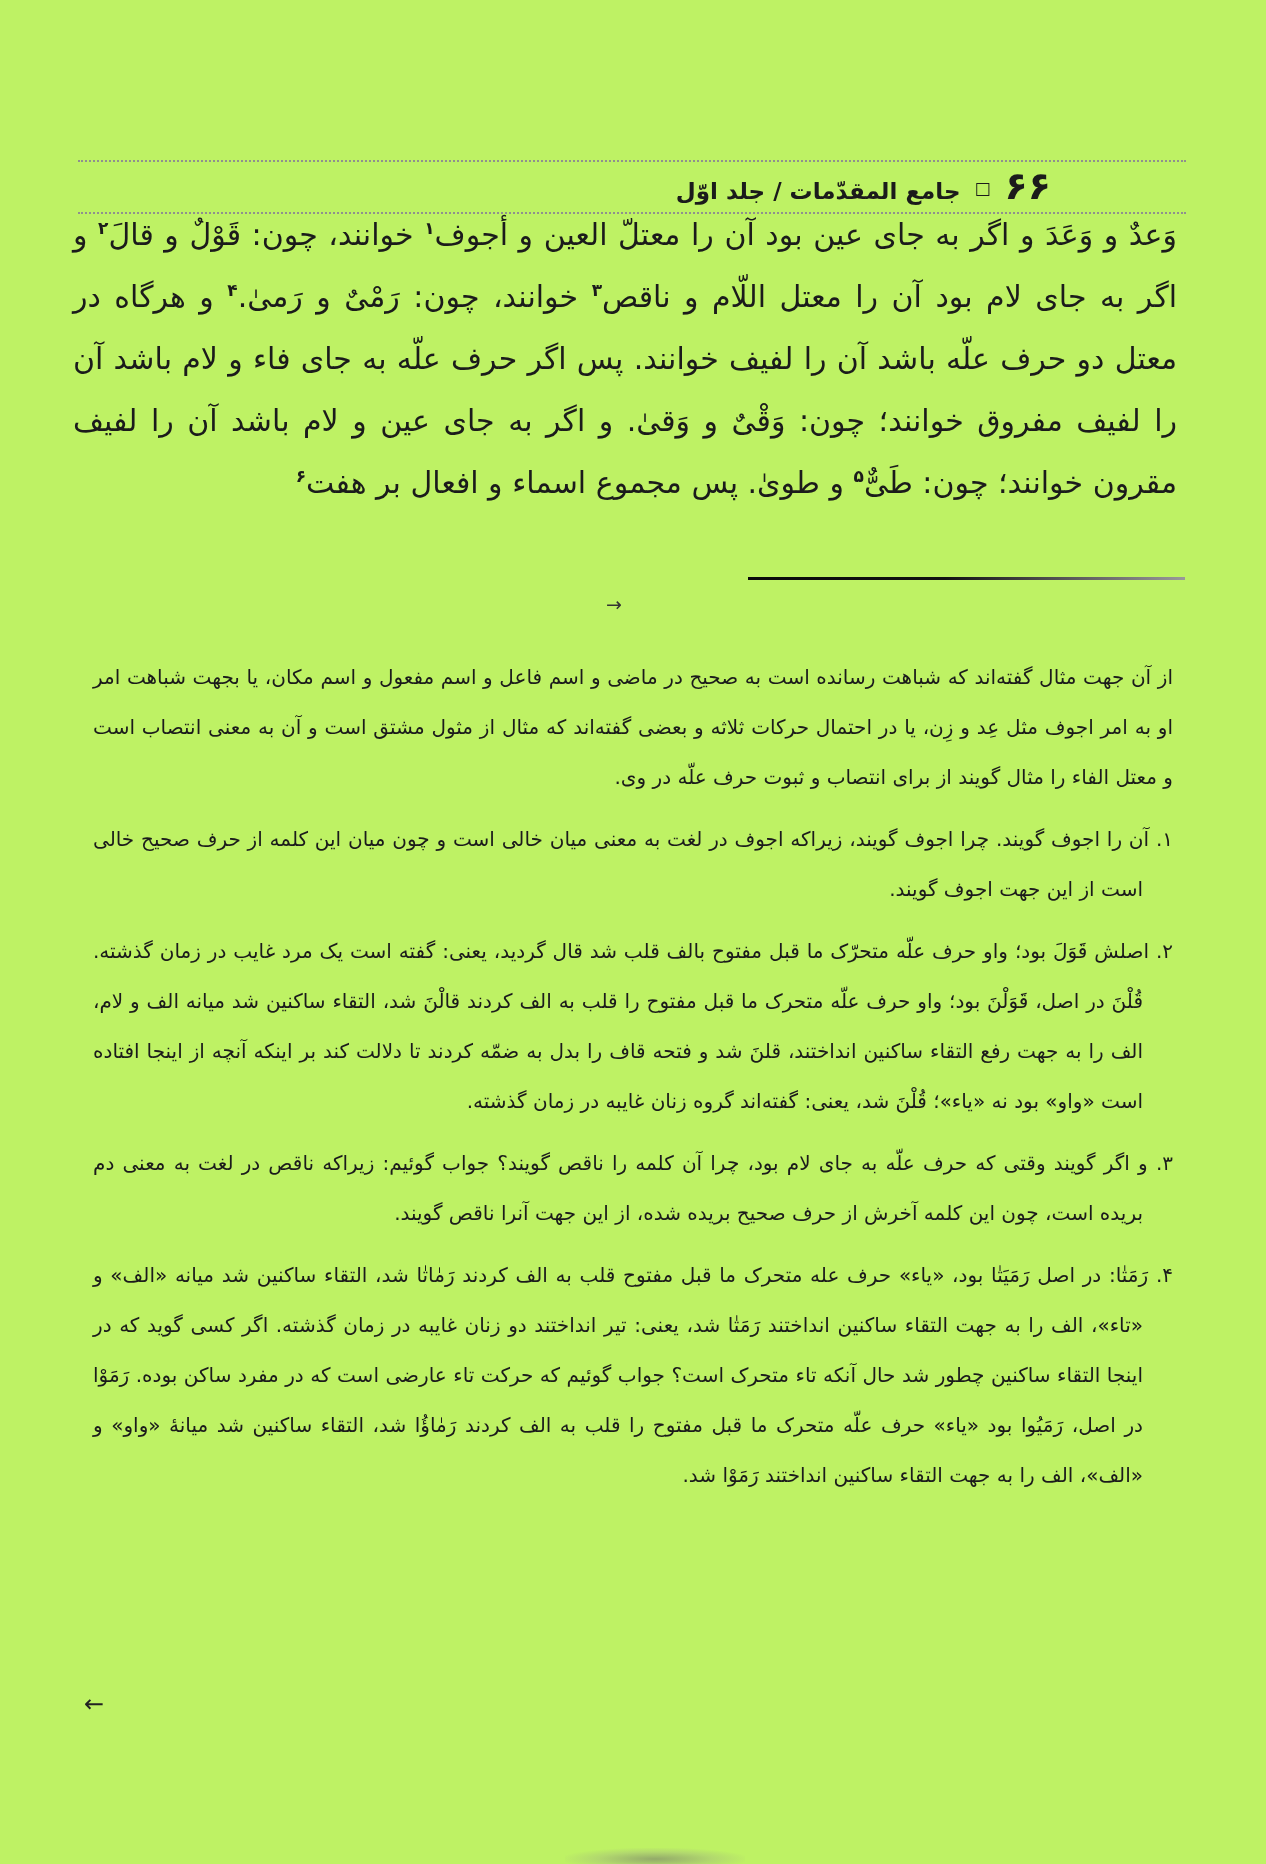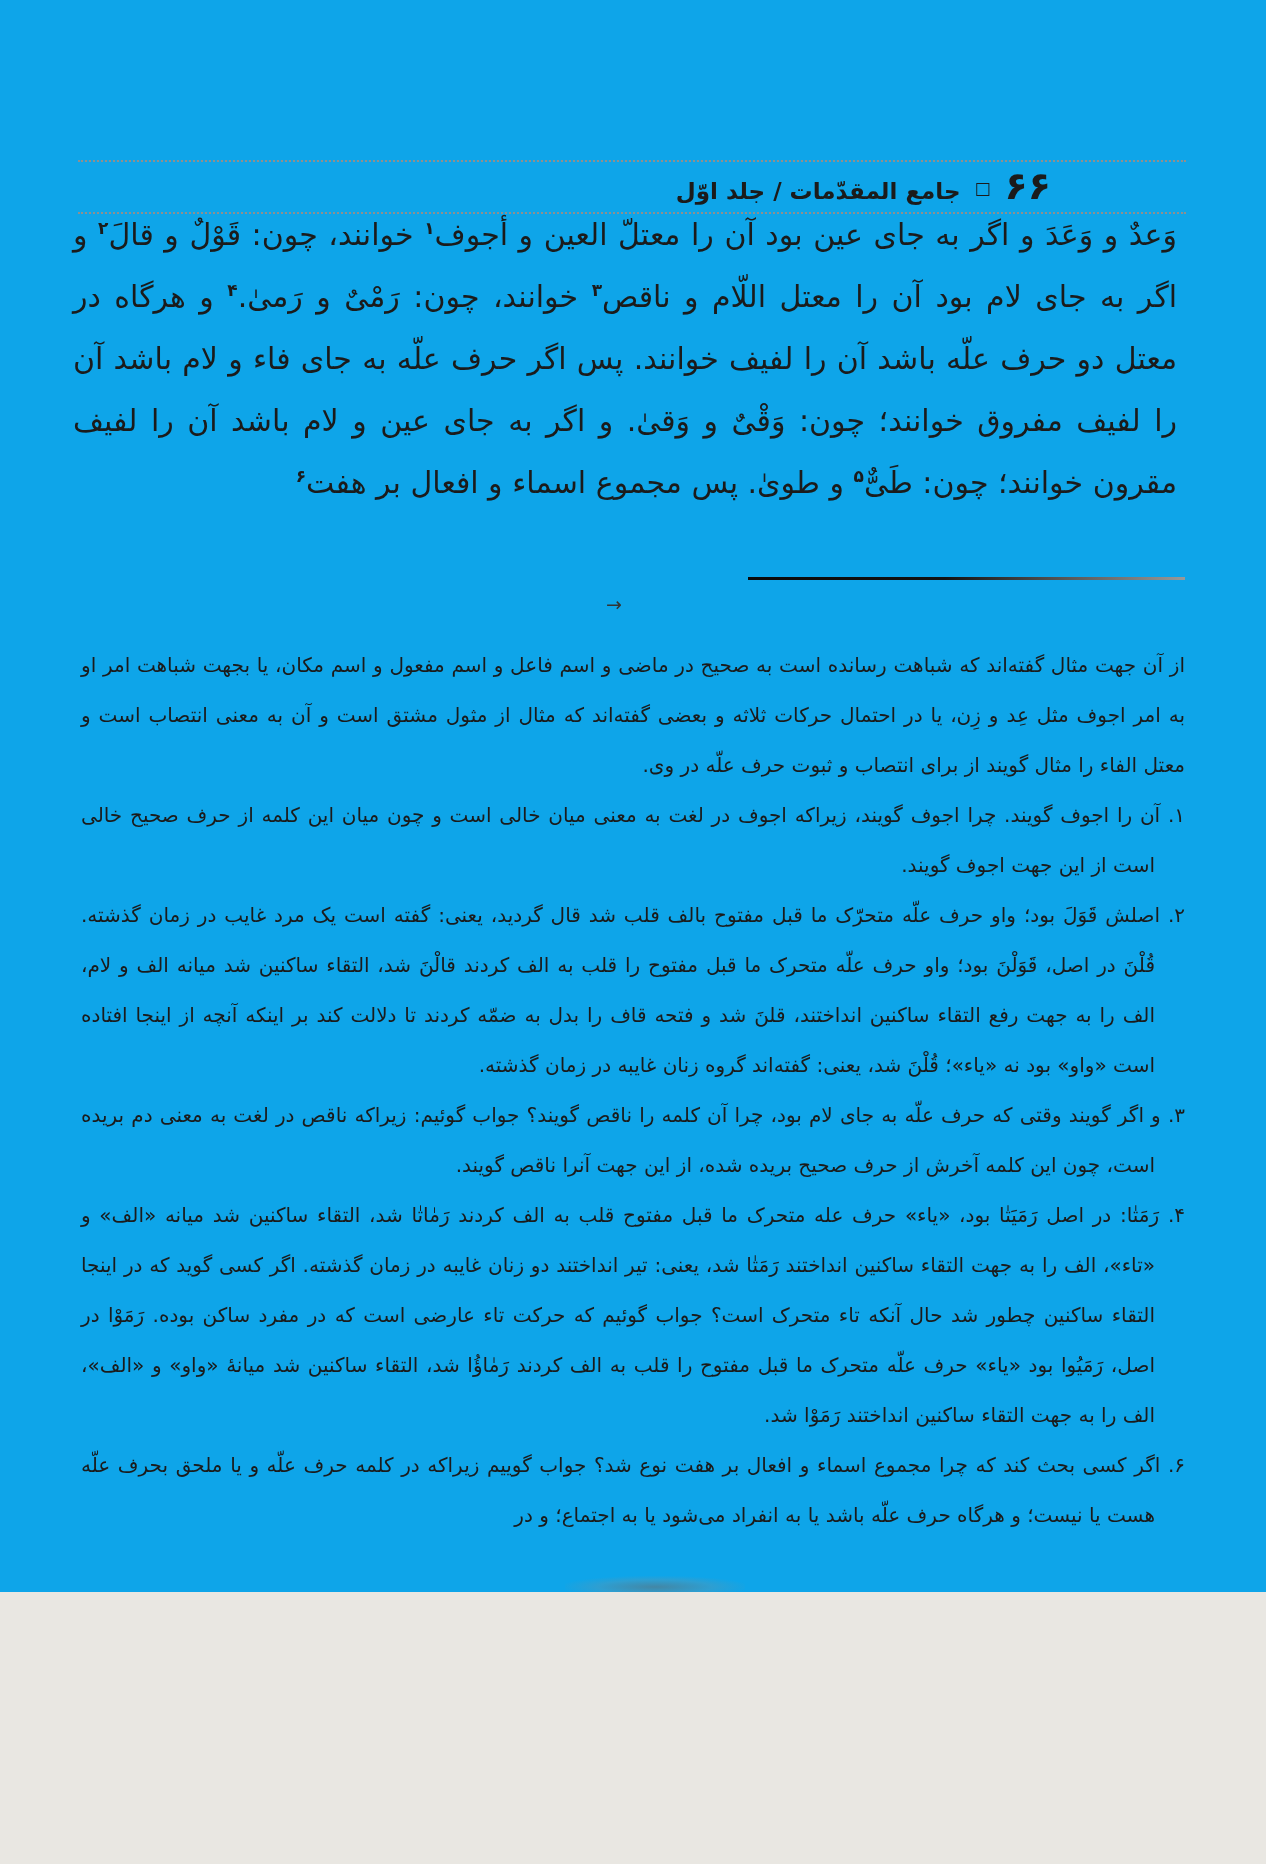--- a/index.html
+++ b/index.html
@@ -1,20 +1,20 @@
 <!DOCTYPE html>
 <html lang="fa"><head>
 <meta charset="utf-8">
 <style>
   html,body{margin:0;padding:0;background:#e9e7e2;}
   .page{
     position:relative;
-    width:1266px;height:1592px;
+    width:1266px;height:1864px;
     margin:0 auto;
-    background:#0ea5e9;
+    background:#bef264;
     font-family:"DejaVu Sans", sans-serif;
     color:#1b1b1b;
     direction:rtl;
     overflow:hidden;
   }
   .header{
     position:absolute;
     top:160px;right:80px;left:78px;
     border-top:2px dotted #8f8f8f;
     border-bottom:2px dotted #8f8f8f;
@@ -40,21 +40,21 @@
   .arrow-top{
     position:absolute;top:593px;left:606px;
     font-size:19px;color:#333;direction:ltr;
   }
   .footnotes{
     position:absolute;
     top:640px;right:81px;width:1104px;
     font-size:20px;line-height:50px;
     text-align:justify;
   }
-  .fn{margin:0;}
+  .fn{margin:12px;}
   .fn.item{padding-right:30px;text-indent:-30px;}
   .fn-num{font-weight:normal;}
   .arrow-bottom{
     position:absolute;top:1690px;left:84px;
     font-size:24px;color:#222;direction:ltr;
   }
   .smudge{
     position:absolute;bottom:-6px;left:565px;width:180px;height:22px;
     background:radial-gradient(ellipse at center,rgba(110,110,110,.55) 0%,rgba(140,140,140,.25) 45%,rgba(160,160,160,0) 75%);
   }
@@ -73,20 +73,19 @@
   <div class="fn-rule"></div>
 
   <div class="arrow-top">→</div>
 
   <div class="footnotes" id="footnotes">
     <p class="fn cont">از آن جهت مثال گفته‌اند که شباهت رسانده است به صحیح در ماضی و اسم فاعل و اسم مفعول و اسم مکان، یا بجهت شباهت امر او به امر اجوف مثل عِد و زِن، یا در احتمال حرکات ثلاثه و بعضی گفته‌اند که مثال از مثول مشتق است و آن به معنی انتصاب است و معتل الفاء را مثال گویند از برای انتصاب و ثبوت حرف علّه در وی.</p>
   <p class="fn item"><span class="fn-num">۱. </span><span>آن را اجوف گویند. چرا اجوف گویند، زیراکه اجوف در لغت به معنی میان خالی است و چون میان این کلمه از حرف صحیح خالی است از این جهت اجوف گویند.</span></p>
       <p class="fn item"><span class="fn-num">۲. </span><span>اصلش قَوَلَ بود؛ واو حرف علّه متحرّک ما قبل مفتوح بالف قلب شد قال گردید، یعنی: گفته است یک مرد غایب در زمان گذشته. قُلْنَ در اصل، قَوَلْنَ بود؛ واو حرف علّه متحرک ما قبل مفتوح را قلب به الف کردند قالْنَ شد، التقاء ساکنین شد میانه الف و لام، الف را به جهت رفع التقاء ساکنین انداختند، قلنَ شد و فتحه قاف را بدل به ضمّه کردند تا دلالت کند بر اینکه آنچه از اینجا افتاده است «واو» بود نه «یاء»؛ قُلْنَ شد، یعنی: گفته‌اند گروه زنان غایبه در زمان گذشته.</span></p>
       <p class="fn item"><span class="fn-num">۳. </span><span>و اگر گویند وقتی که حرف علّه به جای لام بود، چرا آن کلمه را ناقص گویند؟ جواب گوئیم: زیراکه ناقص در لغت به معنی دم بریده است، چون این کلمه آخرش از حرف صحیح بریده شده، از این جهت آنرا ناقص گویند.</span></p>
       <p class="fn item"><span class="fn-num">۴. </span><span>رَمَتٰا: در اصل رَمَیَتٰا بود، «یاء» حرف عله متحرک ما قبل مفتوح قلب به الف کردند رَمٰاتٰا شد، التقاء ساکنین شد میانه «الف» و «تاء»، الف را به جهت التقاء ساکنین انداختند رَمَتٰا شد، یعنی: تیر انداختند دو زنان غایبه در زمان گذشته. اگر کسی گوید که در اینجا التقاء ساکنین چطور شد حال آنکه تاء متحرک است؟ جواب گوئیم که حرکت تاء عارضی است که در مفرد ساکن بوده. رَمَوْا در اصل، رَمَیُوا بود «یاء» حرف علّه متحرک ما قبل مفتوح را قلب به الف کردند رَمٰاؤُا شد، التقاء ساکنین شد میانهٔ «واو» و «الف»، الف را به جهت التقاء ساکنین انداختند رَمَوْا شد.</span></p>
-      <p class="fn item"><span class="fn-num">۶. </span><span>اگر کسی بحث کند که چرا مجموع اسماء و افعال بر هفت نوع شد؟ جواب گوییم زیراکه در کلمه حرف علّه و یا ملحق بحرف علّه هست یا نیست؛ و هرگاه حرف علّه باشد یا به انفراد می‌شود یا به اجتماع؛ و در</span></p>
     </div>
 
   <div class="arrow-bottom">←</div>
 
   <div class="smudge"></div>
 
 </div>
 
 </body></html>

